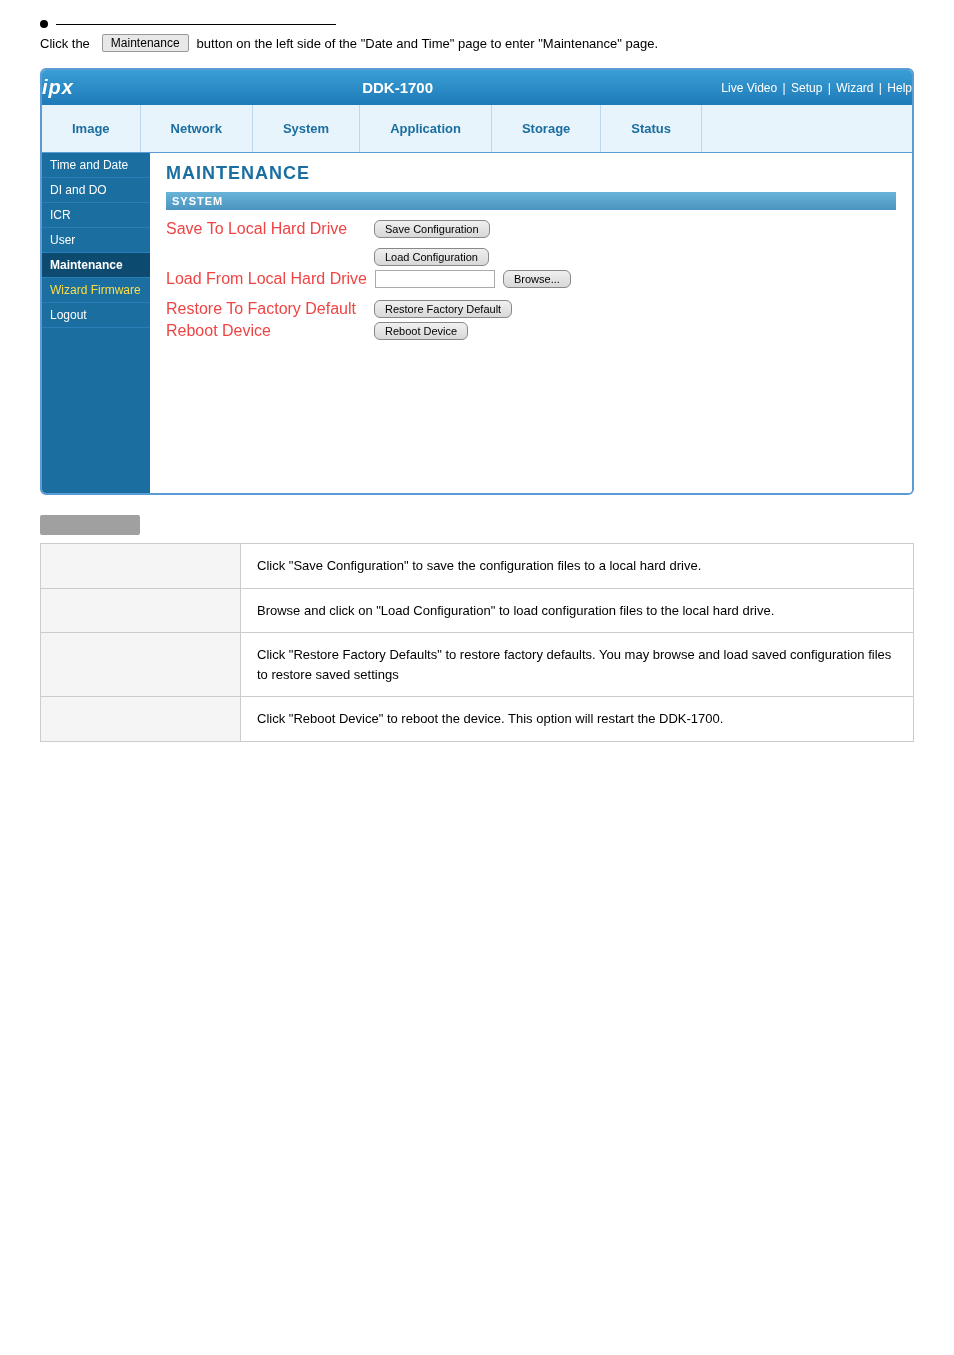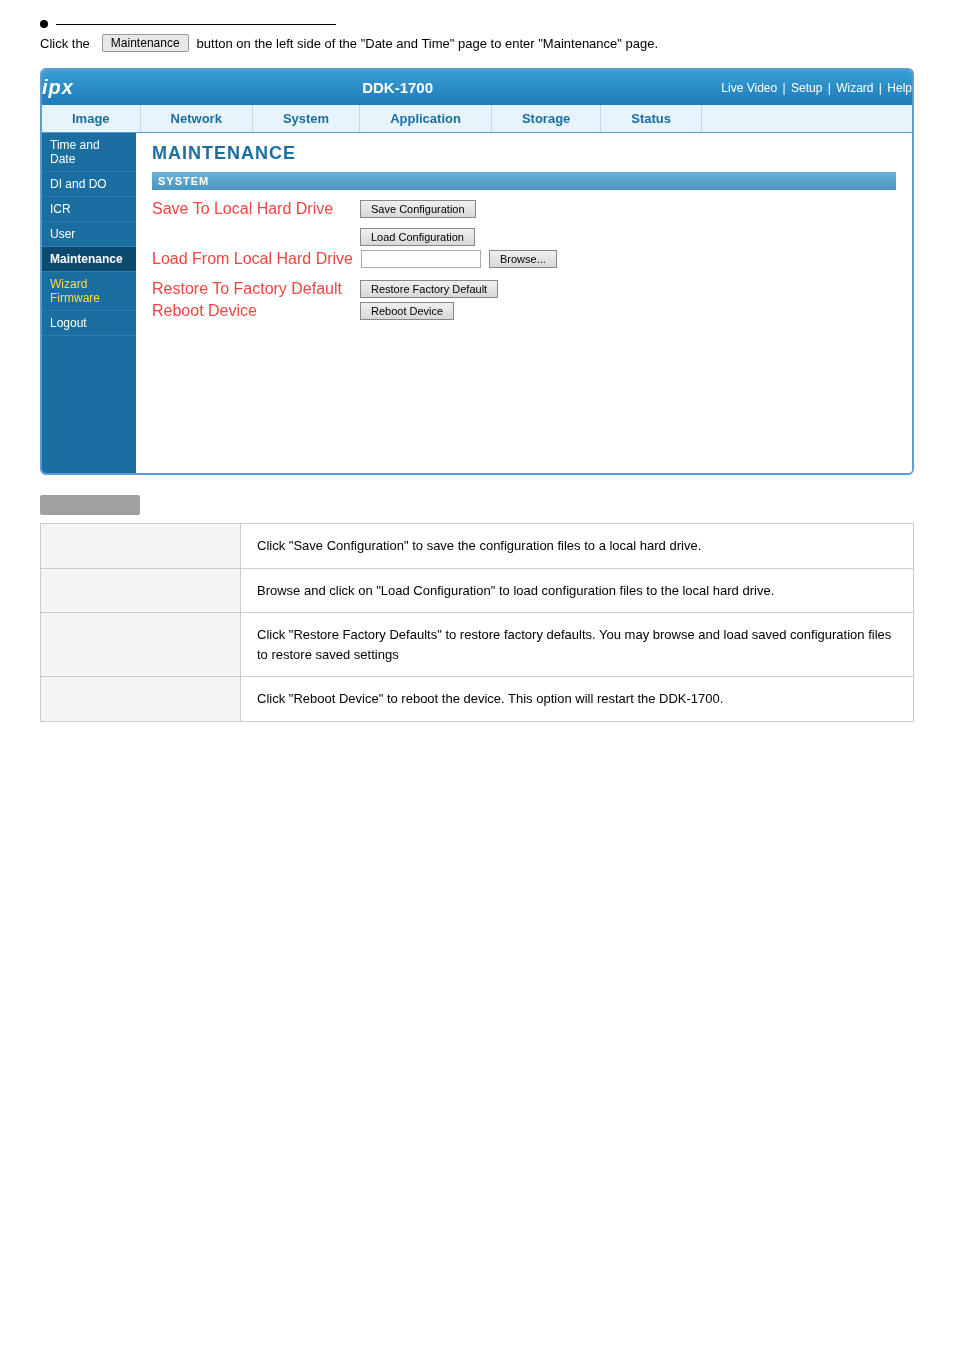--- a/index.html
+++ b/index.html
@@ -97,38 +97,38 @@
       margin: 0 2px;
     }
 
     
     .cam-navbar {
       background: #e8f4fb;
       display: flex;
       border-bottom: 1px solid #5b9bd5;
     }
     .cam-nav-item {
-      padding: 6px 30px;
+      padding: 16px 30px;
       font-size: 13px;
       font-weight: bold;
       color: #1a6ea0;
       cursor: pointer;
       border-right: 1px solid #b8d9ef;
       text-align: center;
     }
 
     
     .cam-content {
       display: flex;
       min-height: 340px;
     }
 
     
     .cam-sidebar {
-      width: 94px;
+      width: 108px;
       background: #1a6ea0;
       flex-shrink: 0;
     }
     .cam-sidebar-item {
       padding: 5px 8px;
       font-size: 12px;
       color: #fff;
       cursor: pointer;
       border-bottom: 1px solid #2a7eb8;
     }
@@ -173,21 +173,21 @@
       font-size: 16px;
       color: #ef4444;
       min-width: 200px;
     }
     .cam-btn {
       border: 1px solid #888;
       background: linear-gradient(to bottom, #f0f0f0, #d8d8d8);
       padding: 2px 10px;
       font-size: 11px;
       cursor: pointer;
-      border-radius: 0;
+      border-radius: 6px;
       min-width: 80px;
       text-align: center;
     }
     .cam-input {
       border: 1px solid #aaa;
       padding: 2px 4px;
       font-size: 11px;
       width: 120px;
     }
     .cam-load-row {

